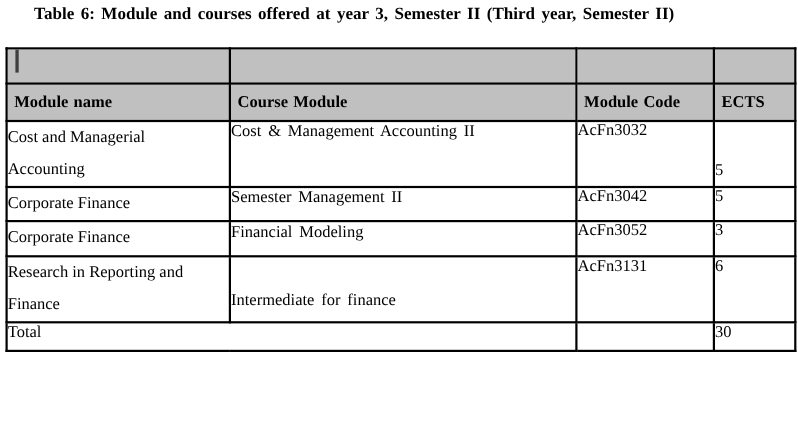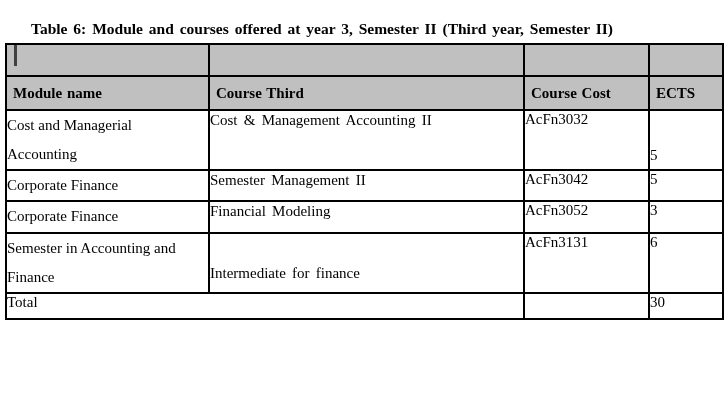--- a/index.html
+++ b/index.html
@@ -12,21 +12,21 @@
     width: 725px;
     height: 404px;
     background: #ffffff;
     font-family: "Liberation Serif", "DejaVu Serif", serif;
     color: #000000;
     overflow: hidden;
   }
   .doc-title {
     position: absolute;
     left: 31px;
-    top: 20px;
+    top: 4px;
     font-size: 15.5px;
     font-weight: bold;
     word-spacing: 2px;
     white-space: nowrap;
   }
   table.course-table {
     position: absolute;
     left: 5px;
     top: 43px;
     width: 717px;
@@ -133,22 +133,22 @@
       <td>
         <span class="text-cursor"></span>
       </td>
       <td></td>
       <td></td>
       <td></td>
     </tr>
 
     <tr class="header-row">
       <th>Module name</th>
-      <th>Course Third</th>
-      <th>Course Cost</th>
+      <th>Course Module</th>
+      <th>Module Code</th>
       <th>ECTS</th>
     </tr>
 
 
     <tr class="r2">
       <td class="cell-module">Cost and Managerial
 Accounting</td>
       <td class="cell-title">Cost &amp; Management Accounting II</td>
       <td class="cell-code">AcFn3032</td>
       <td class="cell-ects ects-bottom">5</td>
@@ -162,21 +162,21 @@
     </tr>
 
     <tr class="r4">
       <td class="cell-module">Corporate Finance</td>
       <td class="cell-title">Financial Modeling</td>
       <td class="cell-code">AcFn3052</td>
       <td class="cell-ects">3</td>
     </tr>
 
     <tr class="r5">
-      <td class="cell-module">Semester in Accounting and
+      <td class="cell-module">Research in Reporting and
 Finance</td>
       <td class="cell-title title-bottom">Intermediate for finance</td>
       <td class="cell-code">AcFn3131</td>
       <td class="cell-ects">6</td>
     </tr>
 
 
     <tr class="total-row">
       <td class="total-label" colspan="2">Total</td>
       <td></td>

